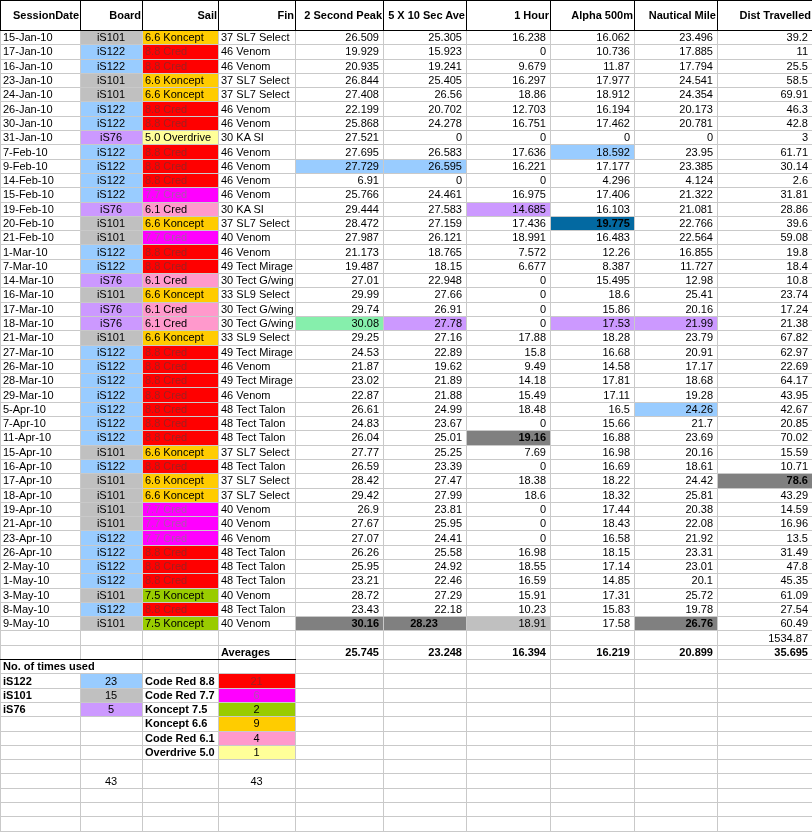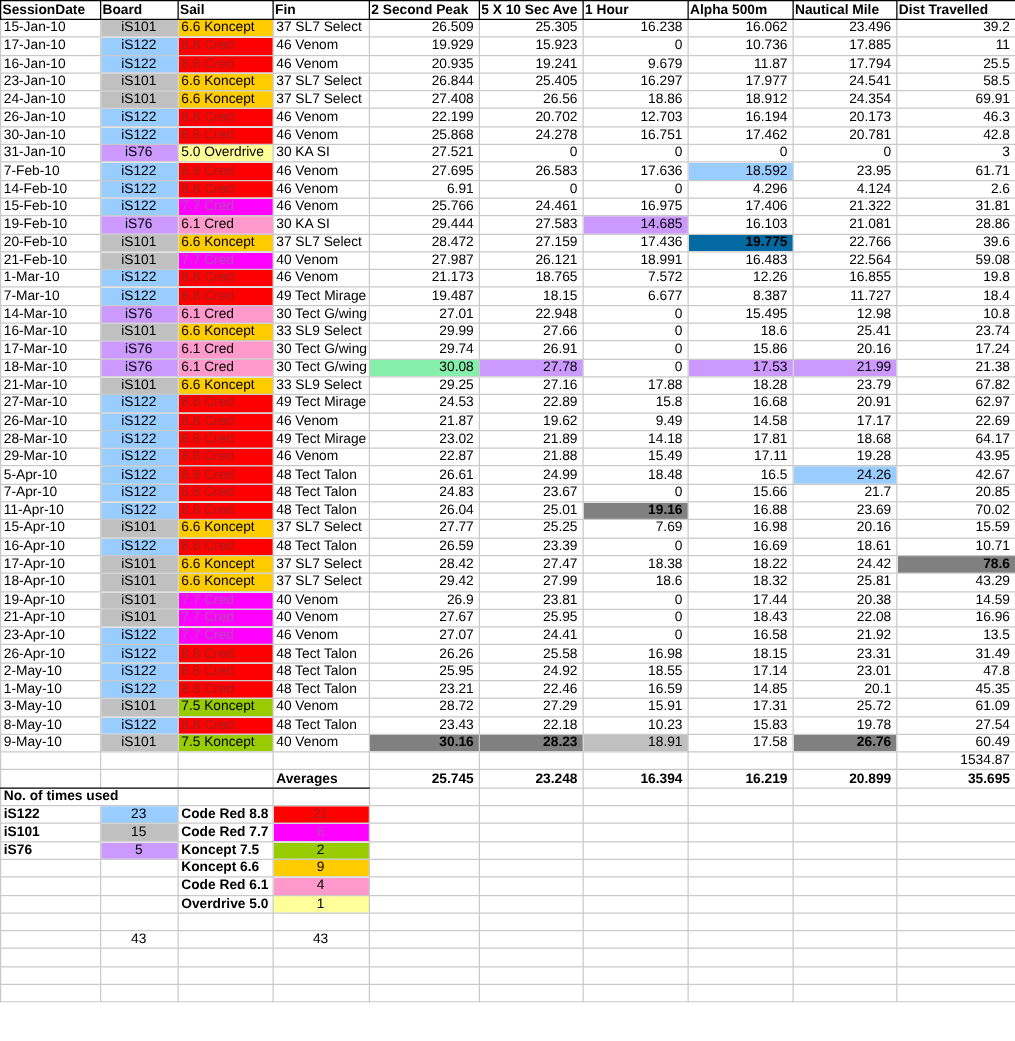--- a/index.html
+++ b/index.html
@@ -1,20 +1,20 @@
 <!DOCTYPE html>
 <html><head>
 <meta charset="utf-8">
 <style>
   html,body{margin:0;padding:0;background:#fff;}
   body{font-family:"Liberation Sans",sans-serif;color:#000;width:812px;}
   table{border-collapse:collapse;table-layout:fixed;width:812px;border-left:1px solid #000;}
   td,th{font-size:11px;height:14.3px;line-height:13px;padding:0 3px 0 2px;
         overflow:hidden;white-space:nowrap;border:1px solid #c9c9c9;box-sizing:border-box;}
-  tr.hdr th{border:1px solid #000;font-weight:bold;text-align:left;height:15px;padding:0 1px;background:#fff;}
+  tr.hdr th{border:1px solid #000;font-weight:bold;text-align:right;height:30px;padding:0 1px;background:#fff;}
   td.l{text-align:left}
   td.c{text-align:center}
   td.r{text-align:right;padding-right:4px}
   td.b,th.b{font-weight:bold}
   tr.avg td{border-bottom-color:#c9c9c9}
   tr.avg td.blk{border-bottom:1px solid #000}
 </style>
 </head>
 <body>
 
@@ -146,20 +146,32 @@
         <td class="l" style="background: rgb(255, 0, 0); color: rgb(160, 32, 32);">8.8 Cred</td>
         <td class="l">46 Venom</td>
         <td class="r">27.695</td>
         <td class="r">26.583</td>
         <td class="r">17.636</td>
         <td class="r" style="background: rgb(153, 204, 255);">18.592</td>
         <td class="r">23.95</td>
         <td class="r">61.71</td>
       </tr>
       <tr>
+        <td class="l">9-Feb-10</td>
+        <td class="c" style="background: rgb(153, 204, 255);">iS122</td>
+        <td class="l" style="background: rgb(255, 0, 0); color: rgb(160, 32, 32);">8.8 Cred</td>
+        <td class="l">46 Venom</td>
+        <td class="r" style="background: rgb(153, 204, 255);">27.729</td>
+        <td class="r" style="background: rgb(153, 204, 255);">26.595</td>
+        <td class="r">16.221</td>
+        <td class="r">17.177</td>
+        <td class="r">23.385</td>
+        <td class="r">30.14</td>
+      </tr>
+      <tr>
         <td class="l">14-Feb-10</td>
         <td class="c" style="background: rgb(153, 204, 255);">iS122</td>
         <td class="l" style="background: rgb(255, 0, 0); color: rgb(160, 32, 32);">8.8 Cred</td>
         <td class="l">46 Venom</td>
         <td class="r">6.91</td>
         <td class="r">0</td>
         <td class="r">0</td>
         <td class="r">4.296</td>
         <td class="r">4.124</td>
         <td class="r">2.6</td>
@@ -523,21 +535,21 @@
         <td class="r">15.83</td>
         <td class="r">19.78</td>
         <td class="r">27.54</td>
       </tr>
       <tr>
         <td class="l">9-May-10</td>
         <td class="c" style="background: rgb(192, 192, 192);">iS101</td>
         <td class="l" style="background: rgb(153, 204, 0); color: rgb(0, 0, 0);">7.5 Koncept</td>
         <td class="l">40 Venom</td>
         <td class="r b" style="background: rgb(128, 128, 128);">30.16</td>
-        <td class="r b" style="background: rgb(128, 128, 128);">28.23</td>
+        <td class="r b" style="background: rgb(128, 128, 128); text-align: center;">28.23</td>
         <td class="r" style="background: rgb(192, 192, 192);">18.91</td>
         <td class="r">17.58</td>
         <td class="r b" style="background: rgb(128, 128, 128); padding-left: 37px;">26.76</td>
         <td class="r">60.49</td>
       </tr>
       <tr>
         <td></td>
         <td></td>
         <td></td>
         <td></td>

